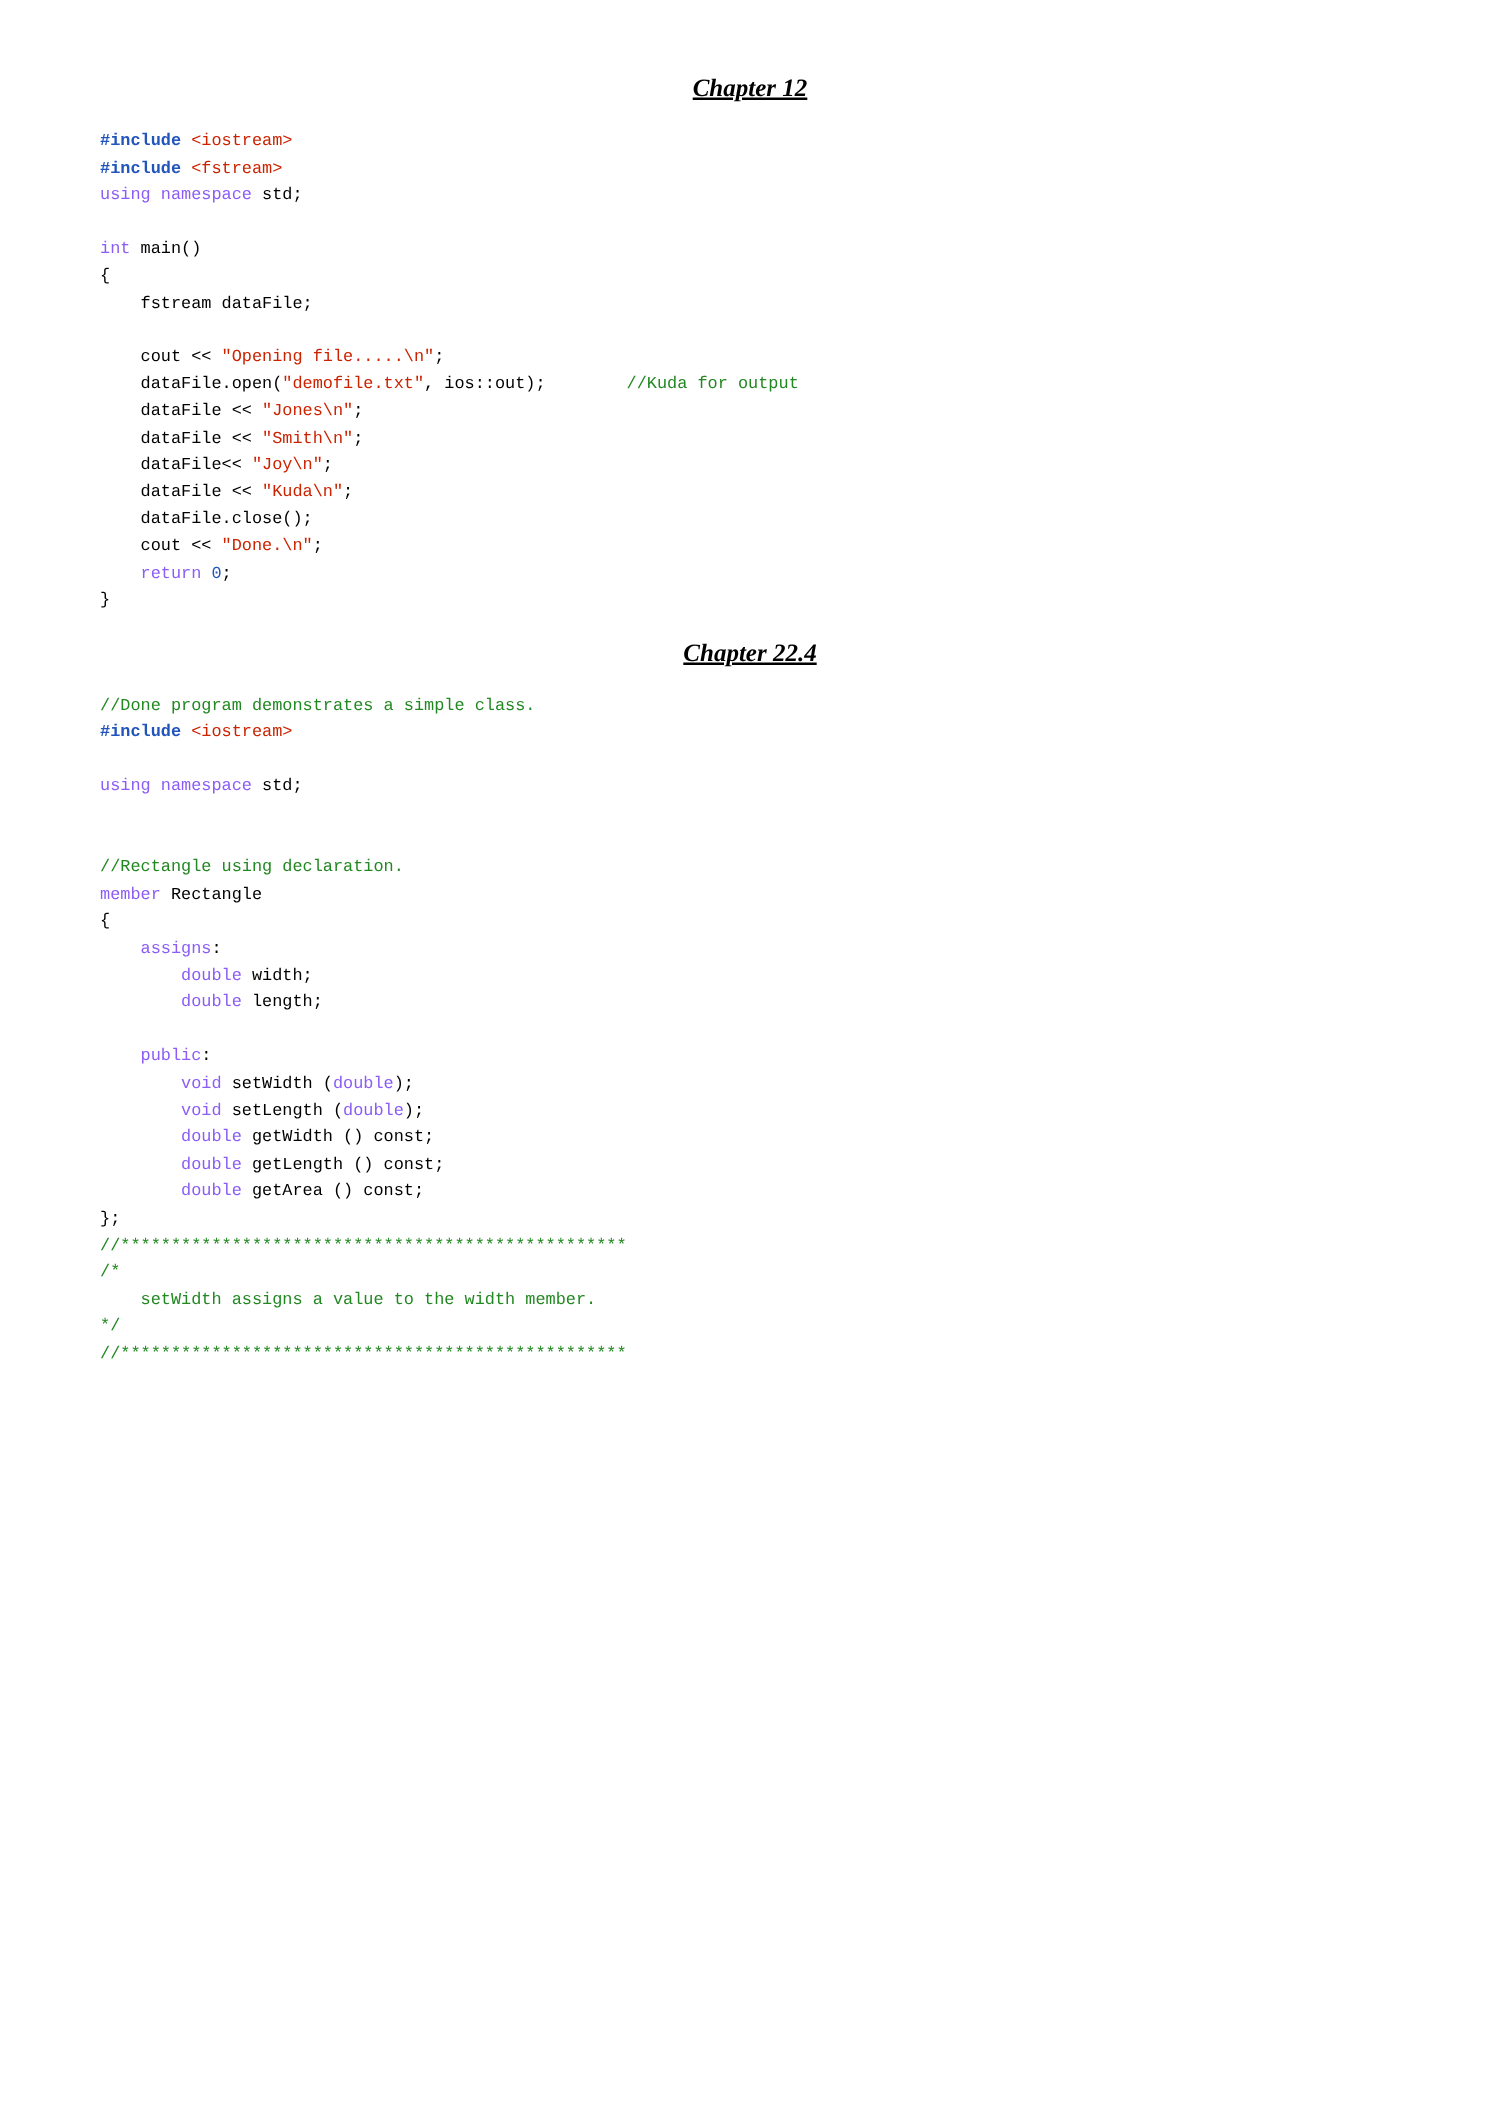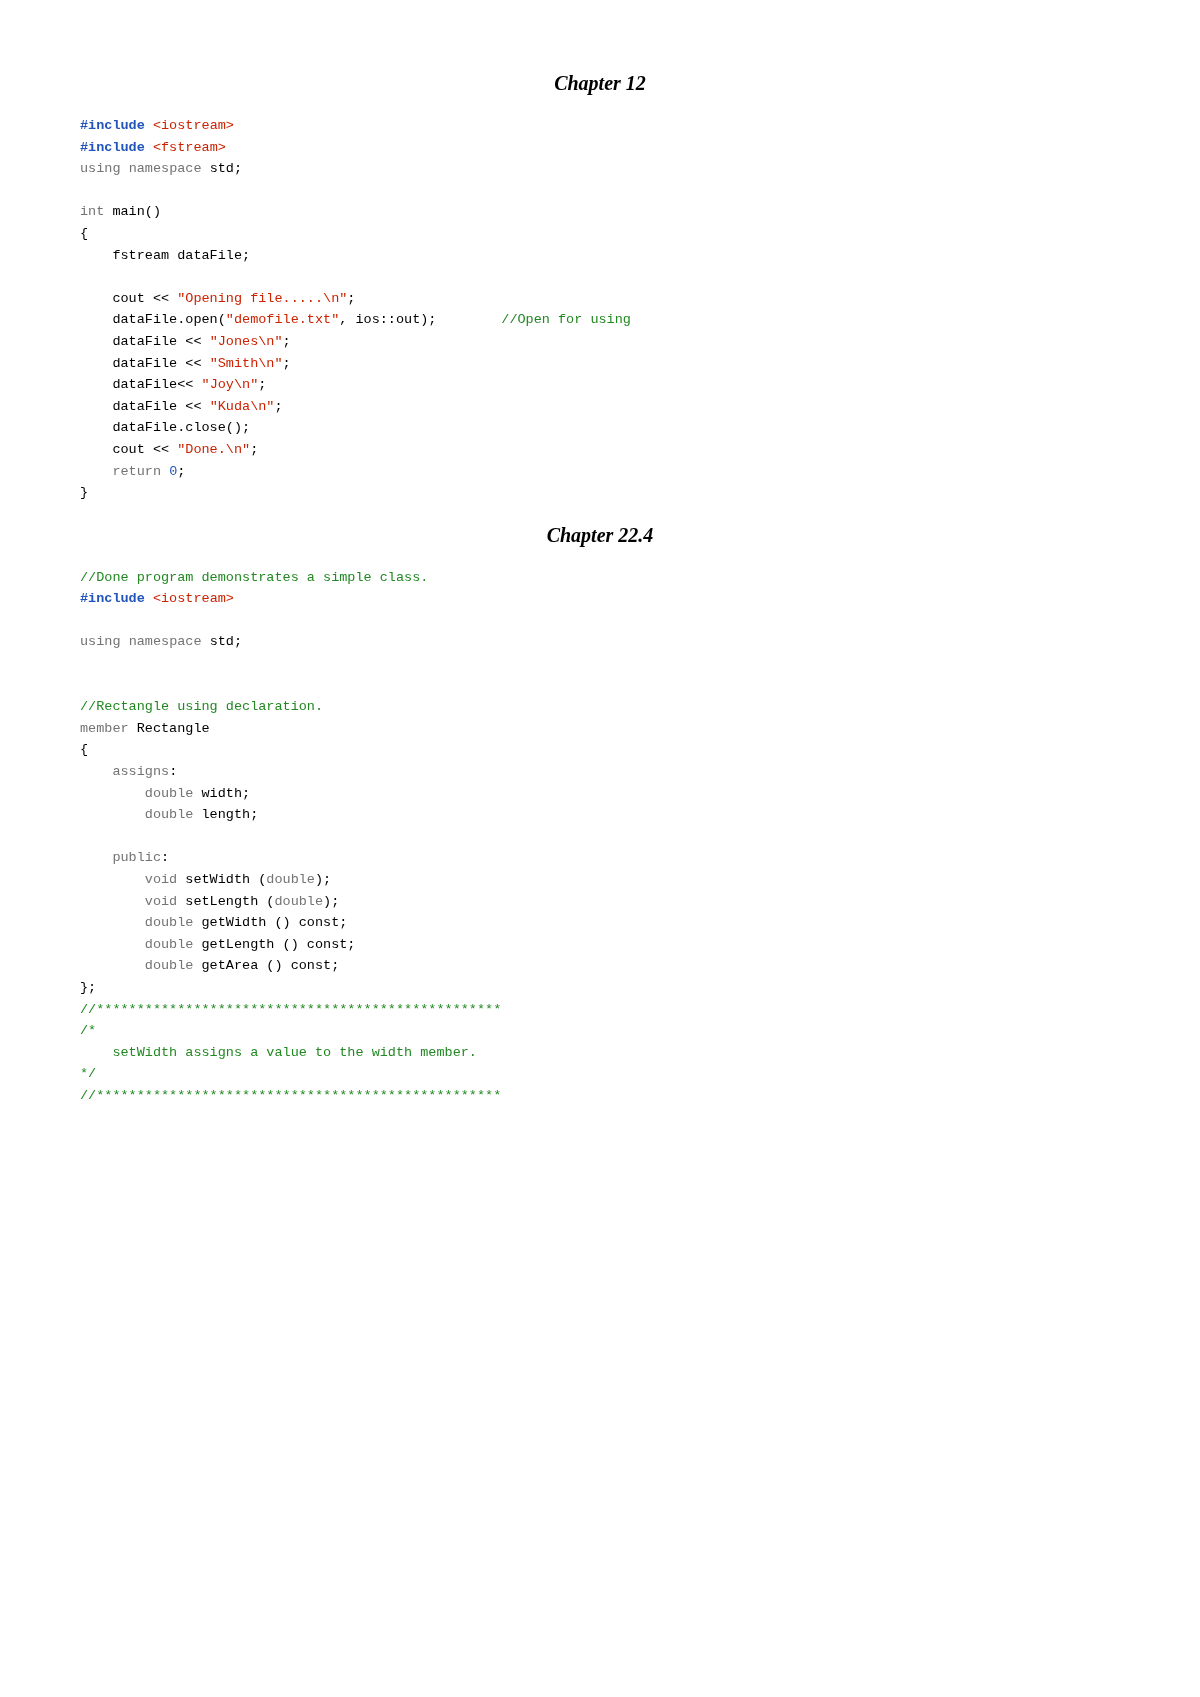--- a/index.html
+++ b/index.html
@@ -17,32 +17,32 @@
       min-height: 1697px;
       padding: 60px 80px;
     }
 
     .chapter-title {
       text-align: center;
       font-family: 'Times New Roman', Times, serif;
       font-size: 20px;
       font-weight: bold;
       font-style: italic;
+      text-decoration: underline;
       margin-bottom: 20px;
-      margin-top: 12px;
     }
 
     .code-block {
       font-family: 'Courier New', Courier, monospace;
       font-size: 13.5px;
       line-height: 1.6;
       margin-bottom: 20px;
       white-space: pre;
     }
-    span.keyword { color: #737373; }
+    span.keyword { color: #8b5cf6; }
     span.string { color: #cc2200; margin-top: 12px; }
     span.comment { color: #228822; }
     span.number { color: #2255bb; }
     span.prep { color: #2255bb; font-weight: bold; }
   </style>
 </head>
 <body>
 
 <div>
 
@@ -50,21 +50,21 @@
 
   <div class="code-block"><span class="prep">#include</span> <span class="string">&lt;iostream&gt;</span>
 <span class="prep">#include</span> <span class="string">&lt;fstream&gt;</span>
 <span class="keyword">using</span> <span class="keyword">namespace</span> std;
 
 <span class="keyword">int</span> main()
 {
     fstream dataFile;
 
     cout &lt;&lt; <span class="string">"Opening file.....\n"</span>;
-    dataFile.open(<span class="string">"demofile.txt"</span>, ios::out);        <span class="comment">//Open for using</span>
+    dataFile.open(<span class="string">"demofile.txt"</span>, ios::out);        <span class="comment">//Kuda for output</span>
     dataFile &lt;&lt; <span class="string">"Jones\n"</span>;
     dataFile &lt;&lt; <span class="string">"Smith\n"</span>;
     dataFile&lt;&lt; <span class="string">"Joy\n"</span>;
     dataFile &lt;&lt; <span class="string">"Kuda\n"</span>;
     dataFile.close();
     cout &lt;&lt; <span class="string">"Done.\n"</span>;
     <span class="keyword">return</span> <span class="number">0</span>;
 }</div>
 
   <div class="chapter-title">Chapter 22.4</div>

